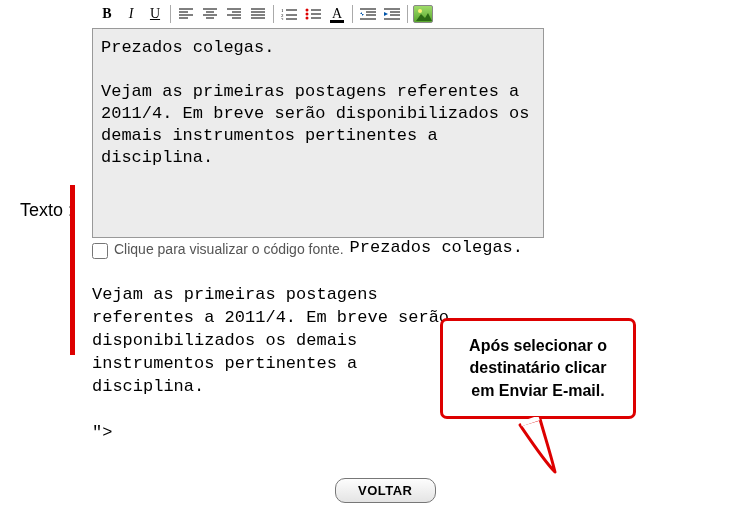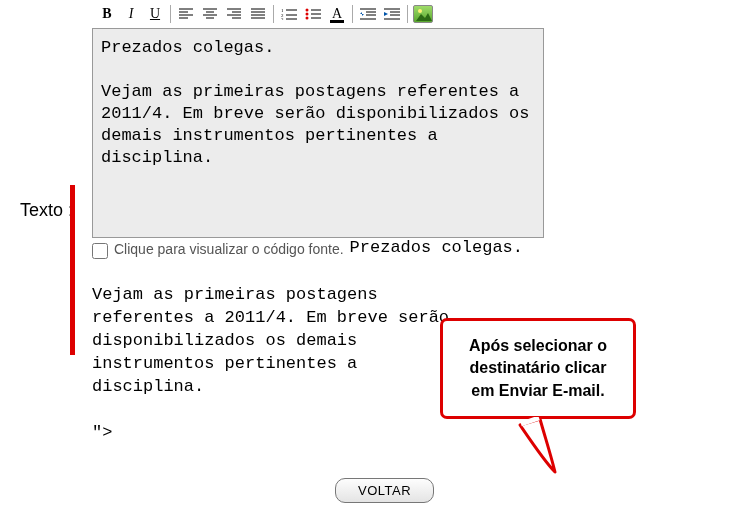--- a/index.html
+++ b/index.html
@@ -105,21 +105,21 @@
     }
     .buttons {
       position: absolute;
       top: 478px;
       left: 335px;
       display: flex;
       gap: 30px;
     }
     .btn {
       font-family: Arial, sans-serif;
-      font-weight: normal;
+      font-weight: bold;
       font-size: 13px;
       padding: 4px 22px;
       border: 1px solid #777;
       border-radius: 10px;
       background: linear-gradient(#fdfdfd, #e4e4e4);
       cursor: pointer;
       letter-spacing: 0.5px;
     }
     .callout {
       position: absolute;

